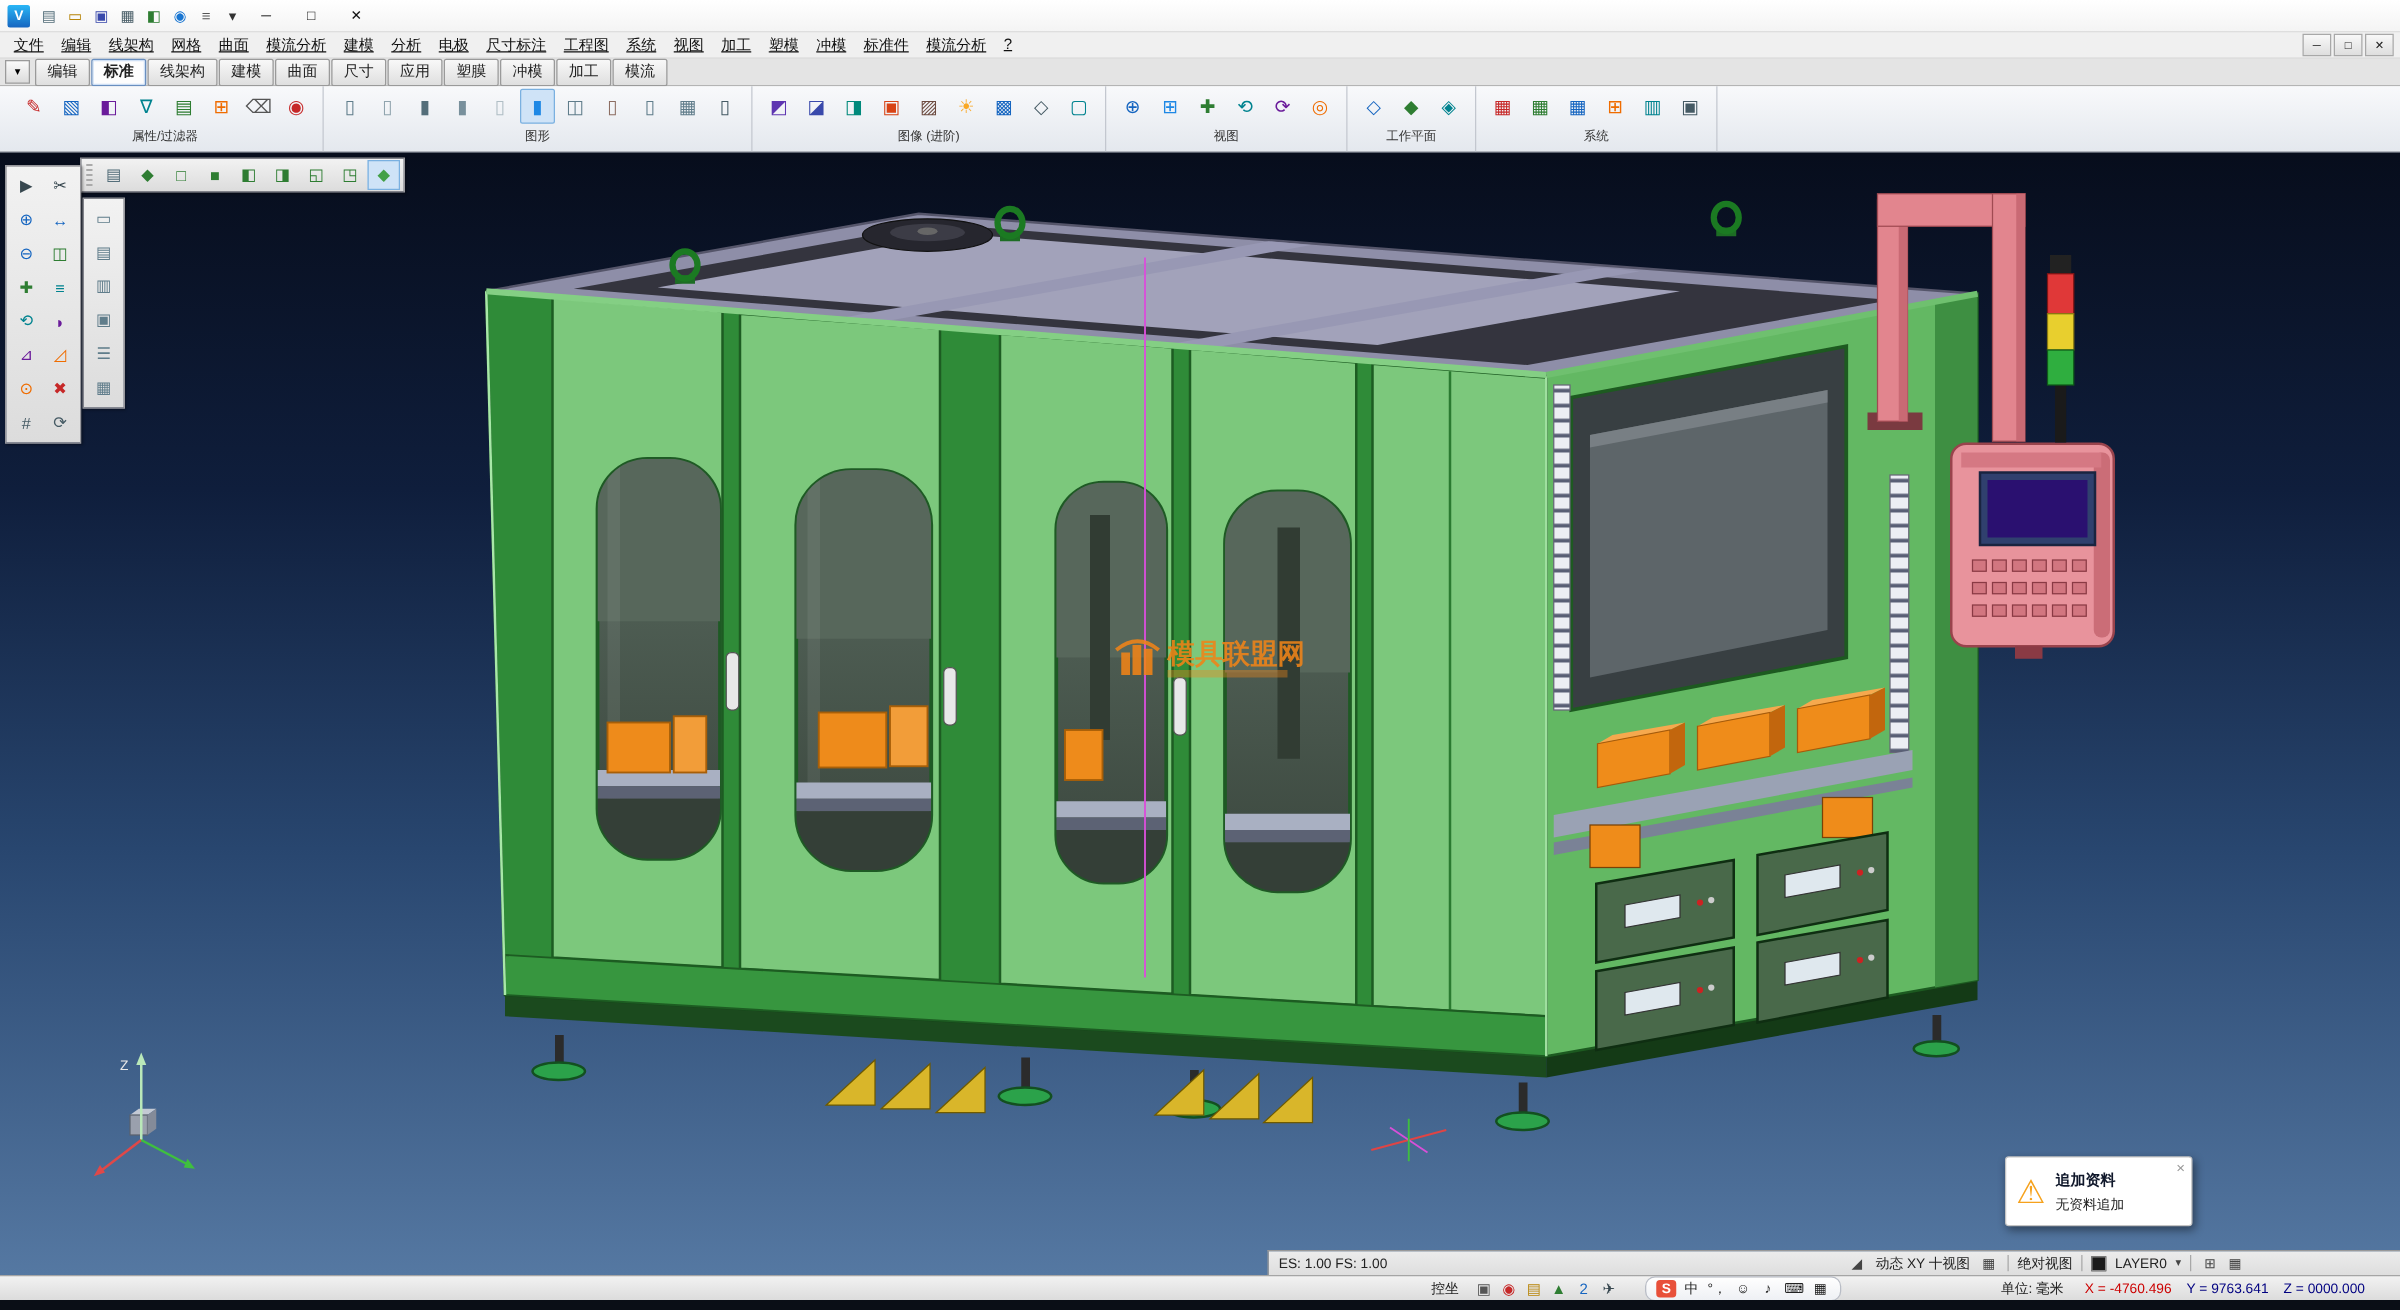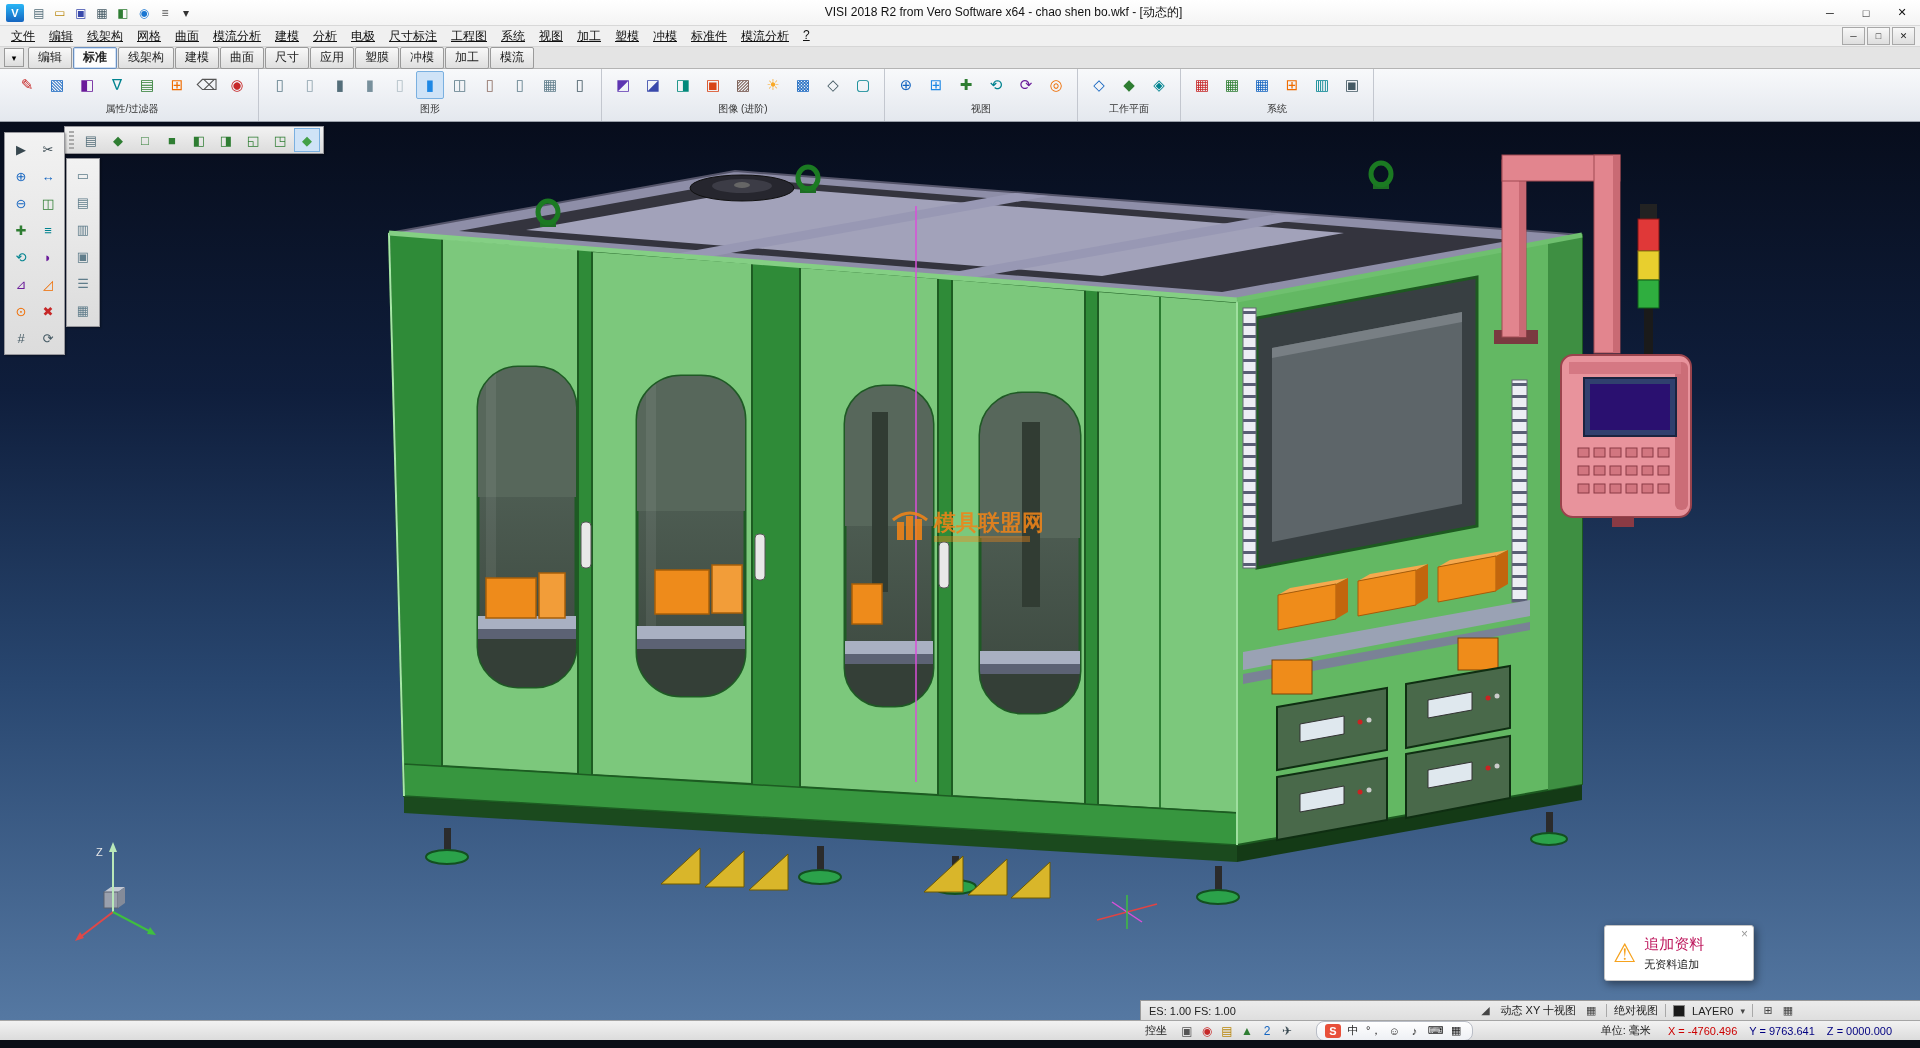--- a/index.html
+++ b/index.html
@@ -42,32 +42,32 @@
   .float-bar{position:absolute;background:linear-gradient(#f2f2f2,#dcdcdc);border:1px solid #97979c;box-shadow:1px 1px 2px rgba(0,0,0,.35);}
   .grip{width:5px;height:18px;margin:0 3px 0 1px;background:repeating-linear-gradient(to bottom,#aaa 0 2px,transparent 2px 4px);}
   .cube-bar{left:64px;top:4px;height:26px;display:flex;align-items:center;padding:0 3px;gap:1px;}
   .cicon{width:24px;height:22px;display:flex;align-items:center;justify-content:center;font-size:13px;border:1px solid transparent;}
   .cicon.sel{background:#cfe3f7;border:1px solid #7ab0e0;}
   .dock1{left:4px;top:10px;display:grid;grid-auto-flow:column;grid-template-rows:repeat(8,26px);grid-template-columns:26px 26px;gap:1px;padding:3px;}
   .dock2{left:66px;top:36px;display:flex;flex-direction:column;gap:1px;padding:3px;}
   .dicon{width:26px;height:26px;display:flex;align-items:center;justify-content:center;font-size:13px;}
 
   
-  .rowA{position:absolute;right:0;bottom:0;height:20px;width:780px;background:linear-gradient(#ececec,#dedede);border-top:1px solid #999;border-left:1px solid #999;display:flex;align-items:center;font-size:11px;color:#222;padding:0 124px 0 8px;box-sizing:border-box;gap:7px;}
+  .rowA{position:absolute;right:0;bottom:0;height:20px;width:906px;background:linear-gradient(#ececec,#dedede);border-top:1px solid #999;border-left:1px solid #999;display:flex;align-items:center;font-size:11px;color:#222;padding:0 124px 0 8px;box-sizing:border-box;gap:7px;}
   .rowA .flexsp{flex:1;}
   .rowA .sep{width:1px;height:13px;background:#a8a8a8;}
   .rowA .ricon{font-size:11px;display:flex;align-items:center;justify-content:center;width:16px;height:16px;}
   .rowA .chip{width:10px;height:10px;background:#1a1a1a;border:1px solid #888;}
   .rowA .caret{font-size:9px;color:#444;}
 
   
   .popup{position:absolute;right:166px;bottom:39px;width:150px;height:56px;background:#fff;border:1px solid #c4c4c4;border-radius:3px;box-shadow:2px 3px 8px rgba(0,0,0,.45);display:flex;align-items:center;padding:4px 8px;box-sizing:border-box;gap:8px;}
   .popup .warn{font-size:26px;color:#f6a21d;line-height:1;}
   .popup-body{display:flex;flex-direction:column;gap:3px;}
-  .popup-title{font-size:15px;font-weight:normal;color:#be185d;}
+  .popup-title{font-size:12px;font-weight:bold;color:#0f172a;}
   .popup-msg{font-size:11px;color:#222;}
   .popup-close{position:absolute;top:2px;right:5px;font-size:12px;color:#999;line-height:1;}
 
   
   .statusbar{height:20px;background:linear-gradient(#f2f2f2,#dcdcdc);border-top:1px solid #a5a5a5;display:flex;align-items:center;font-size:11px;color:#222;box-sizing:border-box;}
   .sb-spacer{width:1140px;flex:none;}
   .sb-label{padding:0 5px;white-space:nowrap;}
   .sb-icons{display:flex;gap:2px;padding:0 6px;}
   .sb-icons .sicon{width:18px;height:16px;display:flex;align-items:center;justify-content:center;font-size:12px;}
   .ime{display:flex;align-items:center;gap:4px;background:linear-gradient(#ffffff,#eef0f4);border:1px solid #b9bdc6;border-radius:8px;padding:1px 8px;margin-left:14px;height:16px;}
@@ -89,21 +89,20 @@
     <div class="quick-icons" id="quickIcons">
         <span class="qicon" style="color: rgb(84, 110, 122);">▤</span>
         <span class="qicon" style="color: rgb(184, 134, 11);">▭</span>
         <span class="qicon" style="color: rgb(57, 73, 171);">▣</span>
         <span class="qicon" style="color: rgb(69, 90, 100);">▦</span>
         <span class="qicon" style="color: rgb(46, 125, 50);">◧</span>
         <span class="qicon" style="color: rgb(25, 118, 210);">◉</span>
         <span class="qicon" style="color: rgb(85, 85, 85);">≡</span>
         <span class="qicon" style="color: rgb(51, 51, 51);">▾</span>
       </div>
-    <div class="tb-title">VISI 2018 R2 from Vero Software x64 - chao shen bo.wkf - [动态的]</div>
     <div class="tb-controls" id="winControls">
         <span class="winbtn">─</span>
         <span class="winbtn">□</span>
         <span class="winbtn close">✕</span>
       </div>
   </div>
 
   <div class="menubar">
     <span id="menuItems" style="display:flex;">
         <span class="menu-item">文件</span>

